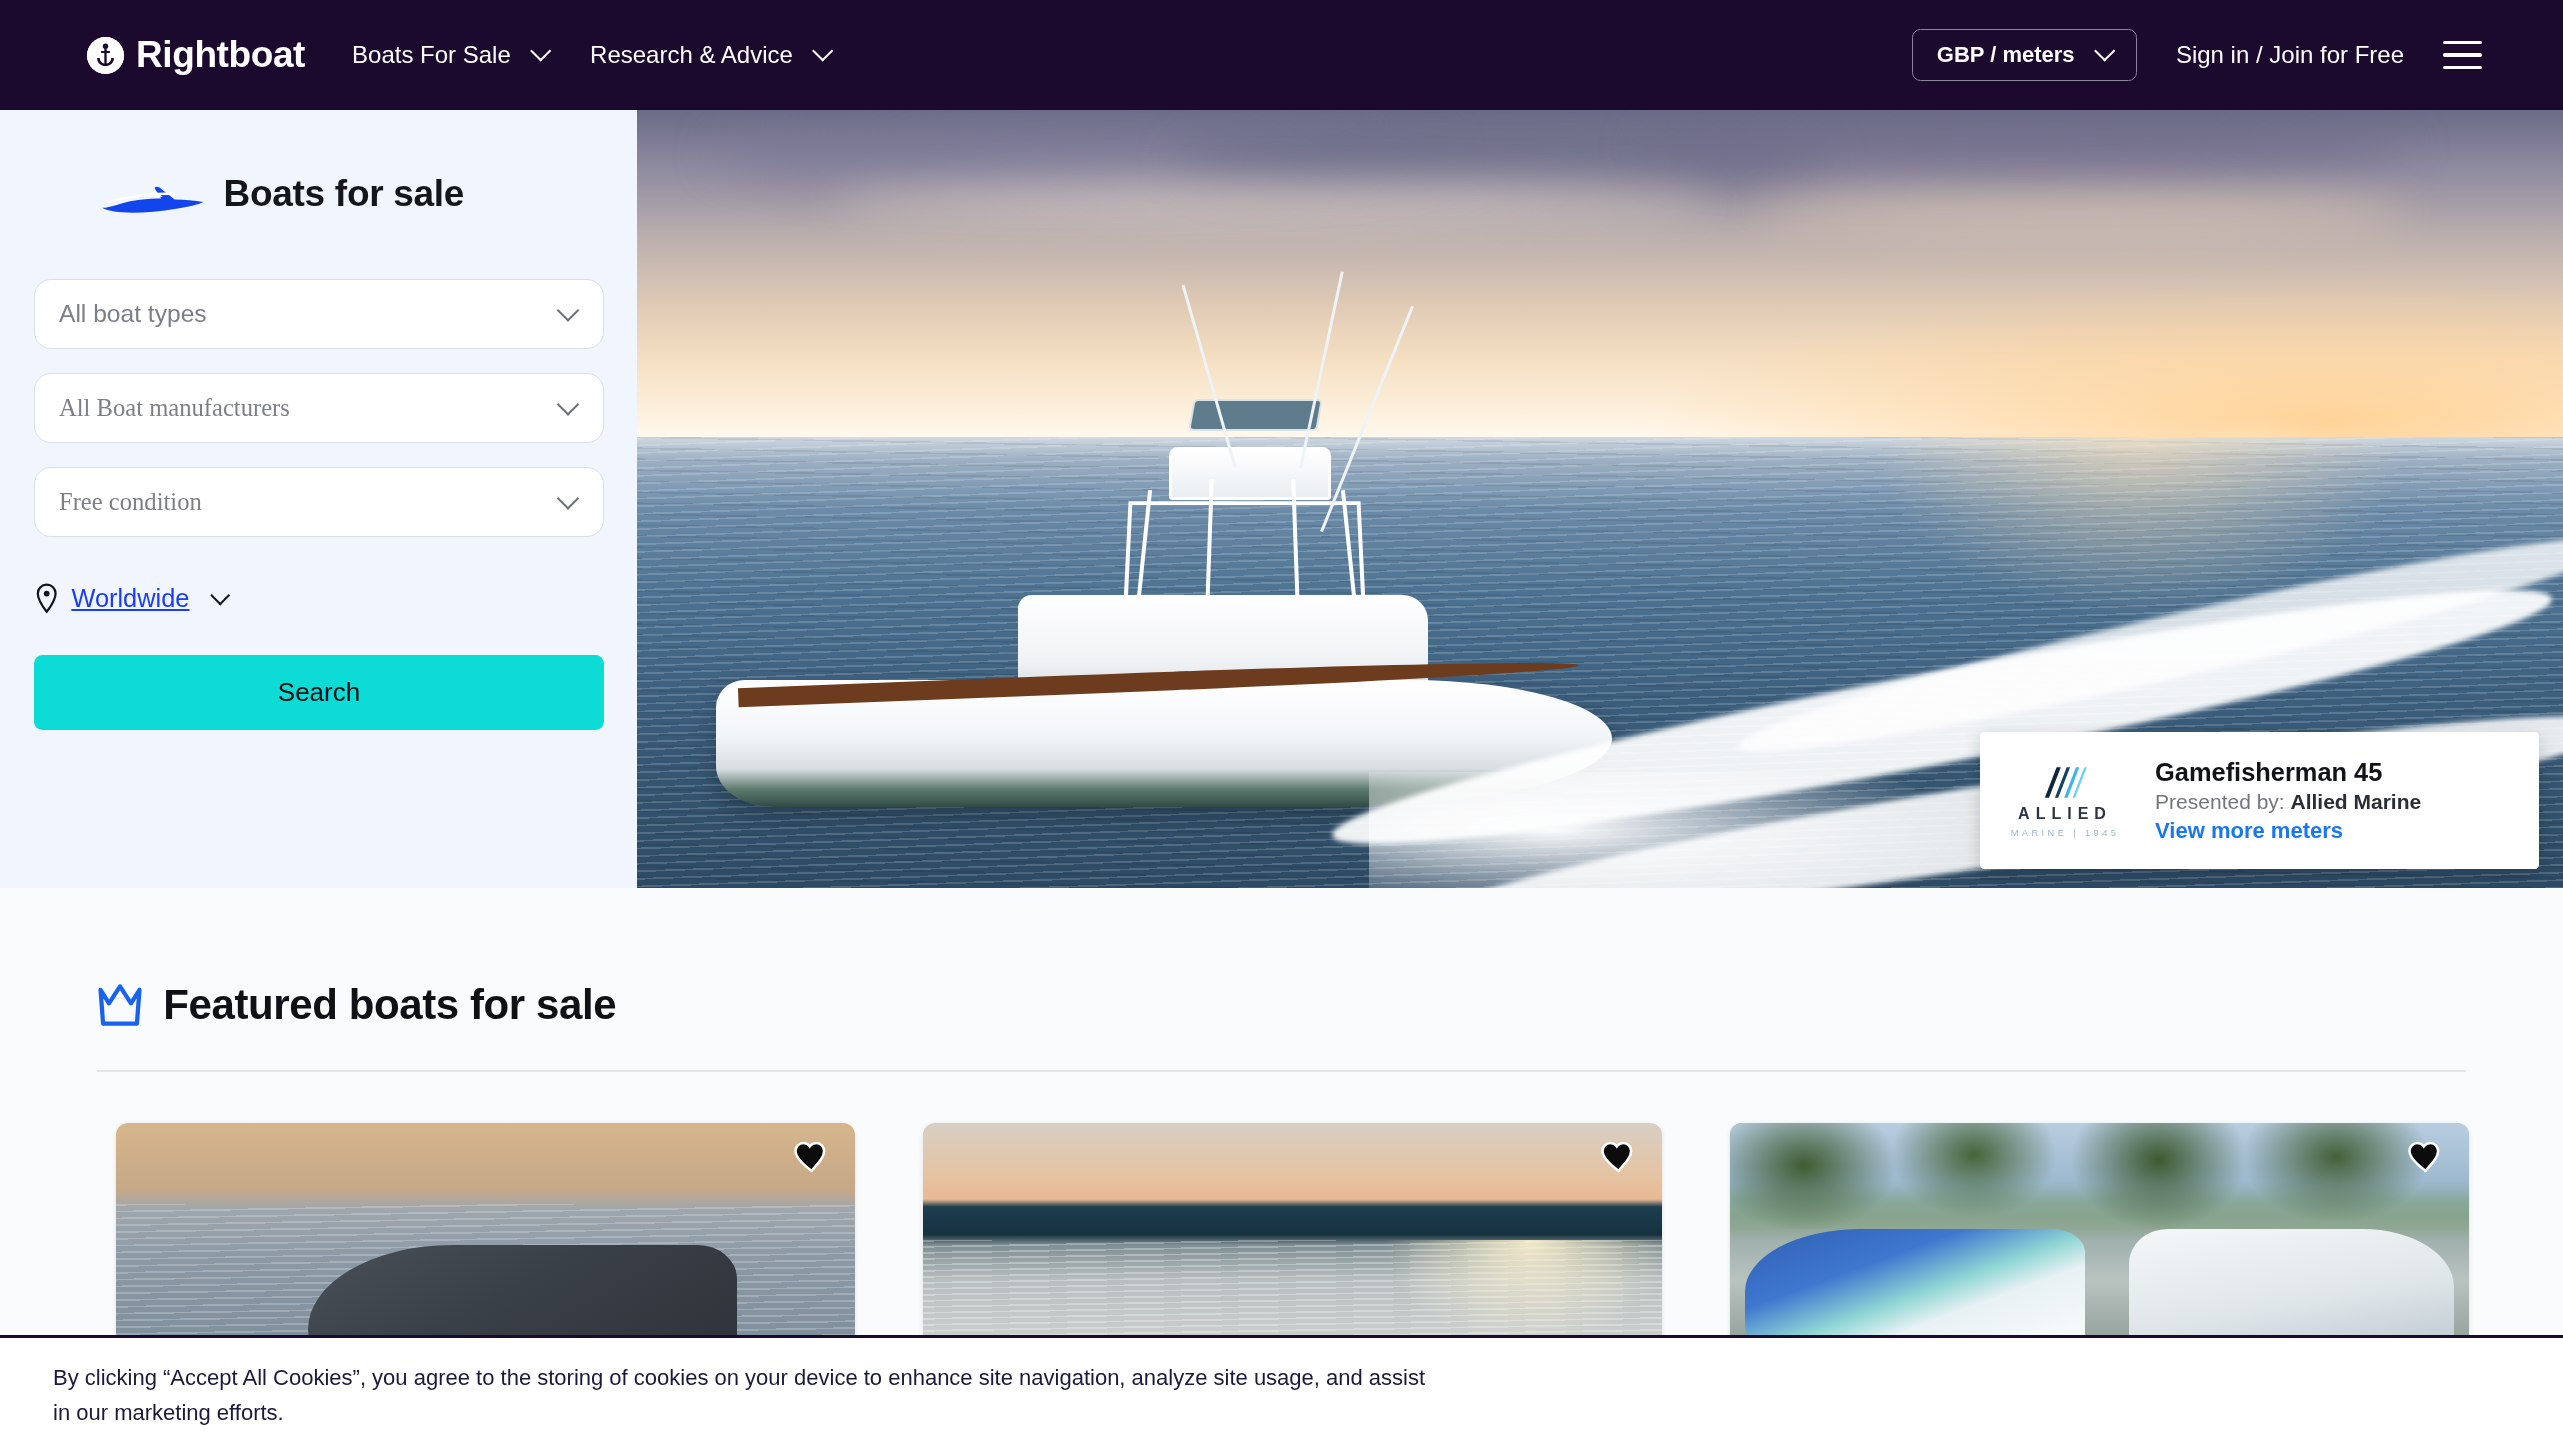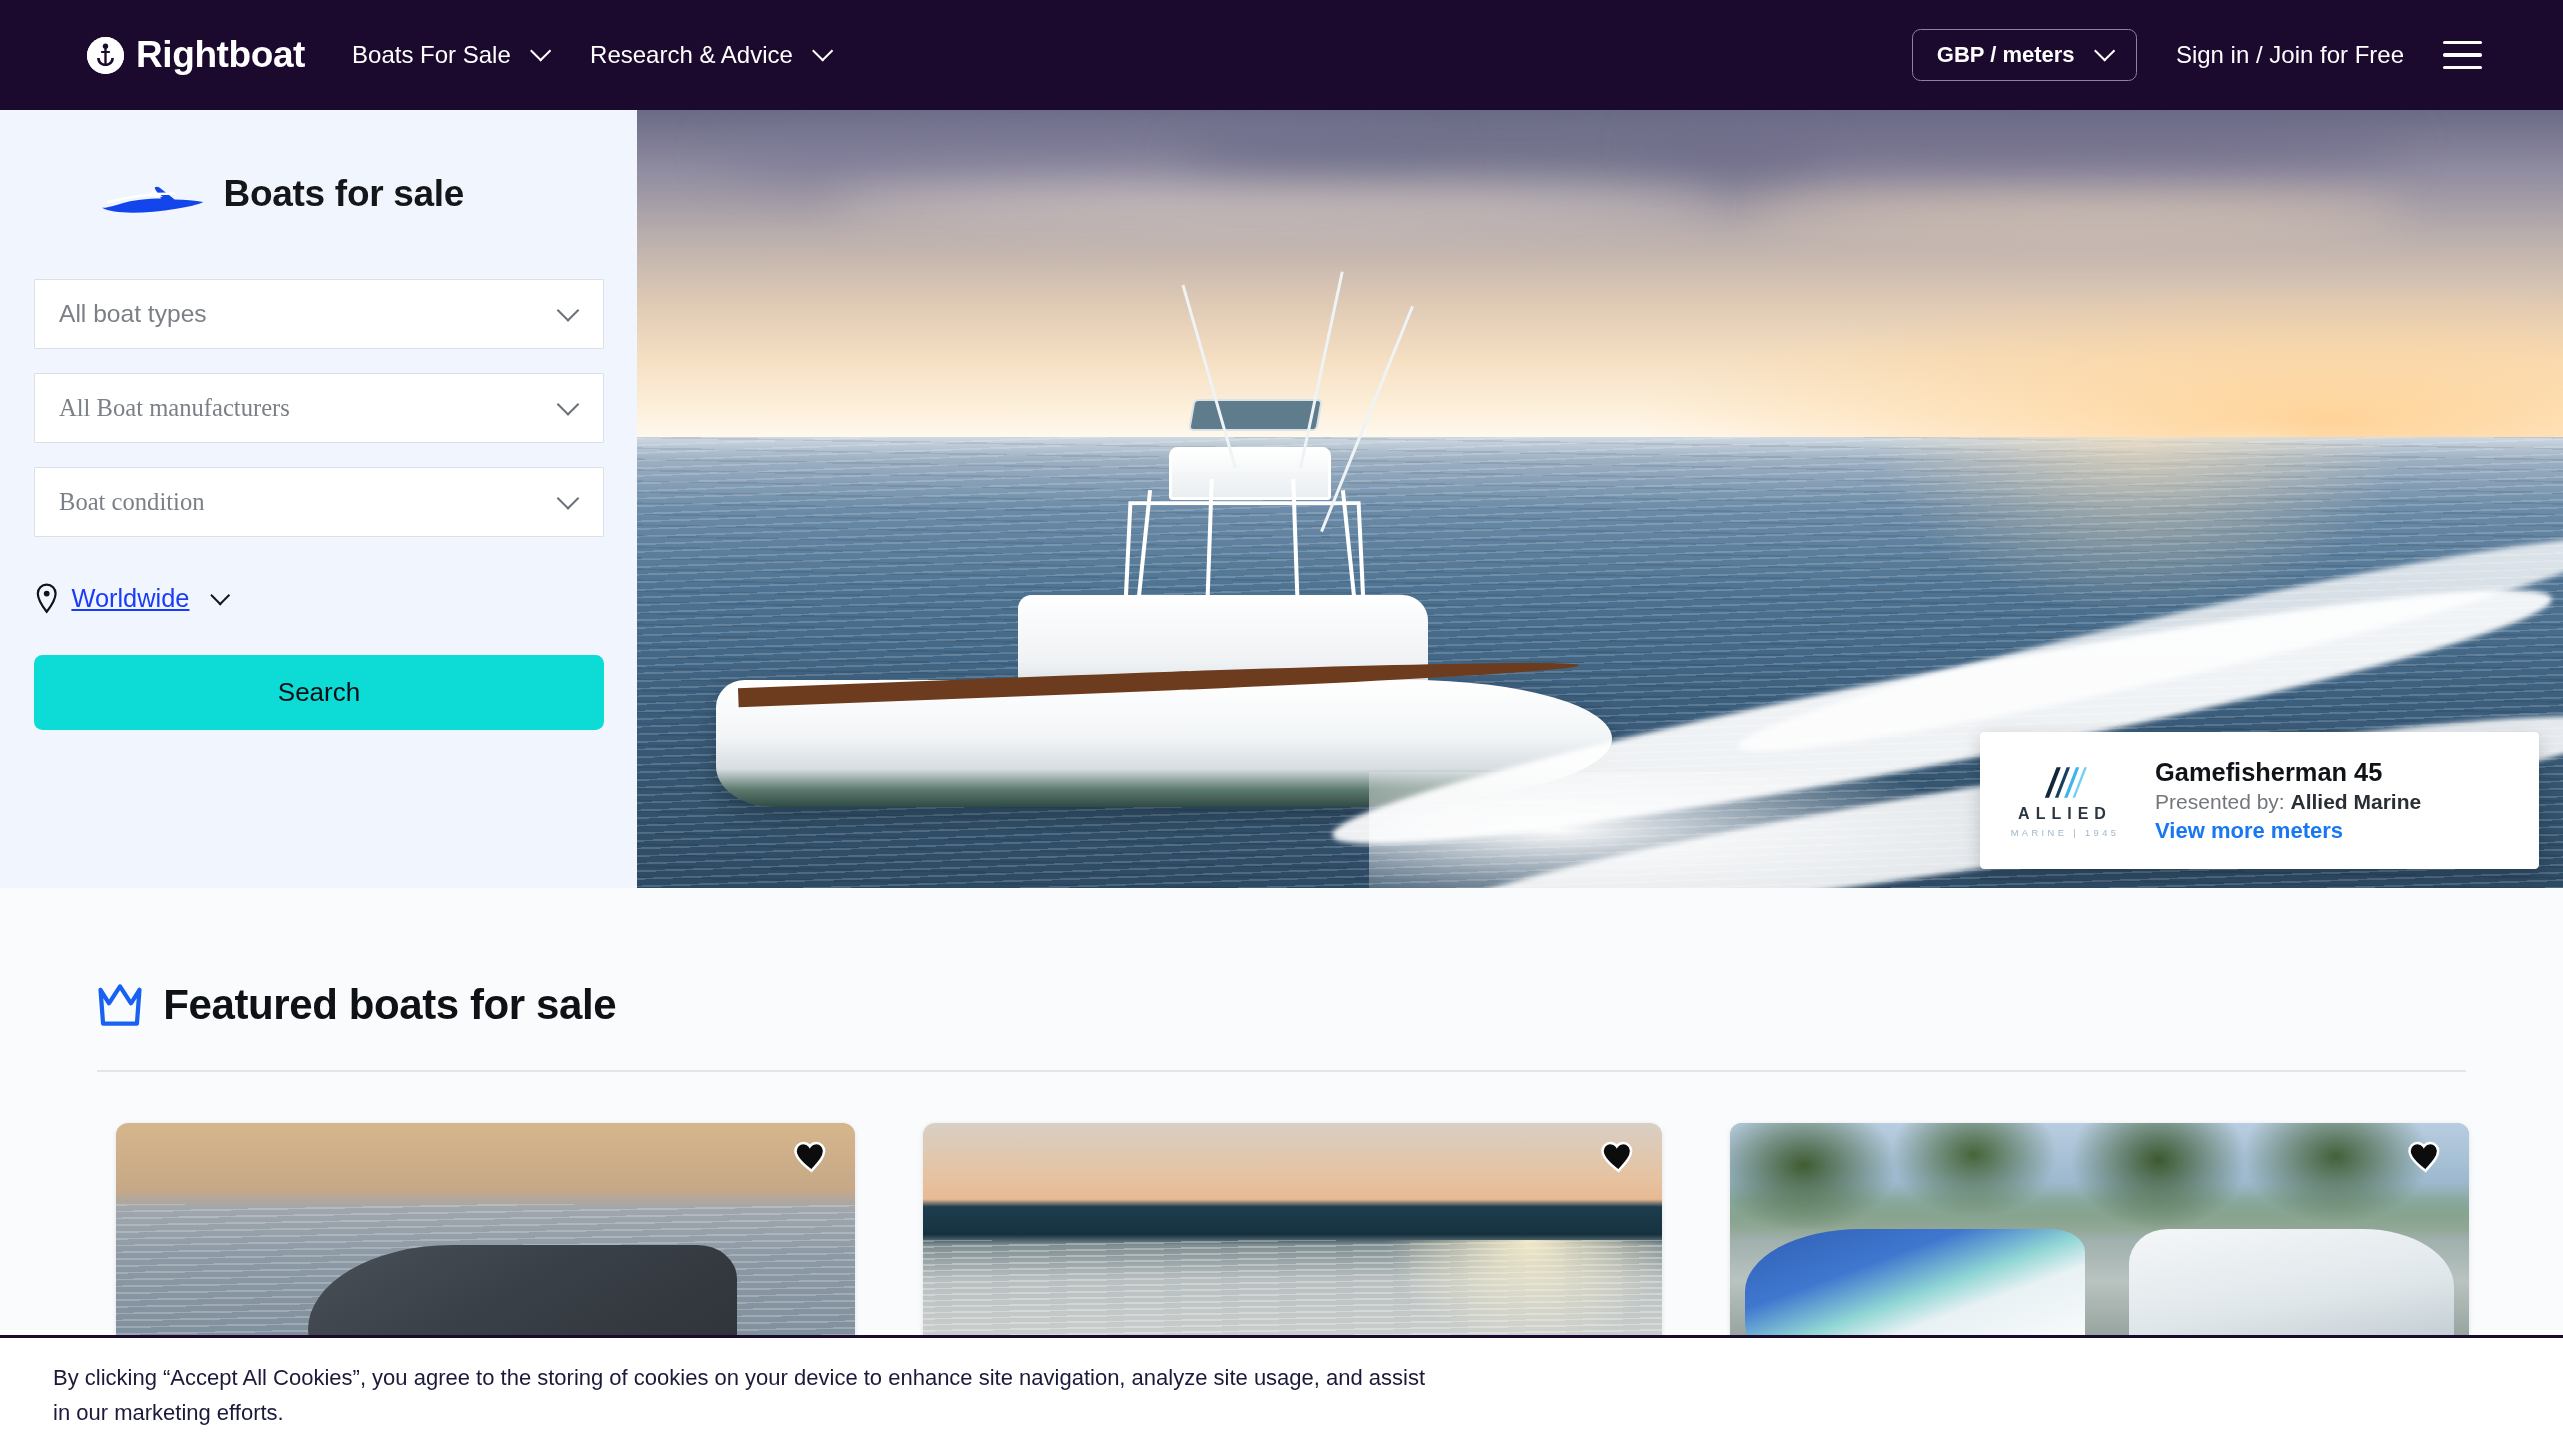--- a/index.html
+++ b/index.html
@@ -61,21 +61,21 @@
     background: #f1f5fd;
   }
   .panel-head {
     display: flex; align-items: center; gap: 18.6px;
     margin: 59px 0 0 97px;
   }
   .boat-glyph { width: 108px; height: 49px; flex: 0 0 auto; }
   .panel-title { font-size: 37px; font-weight: 700; color: #14161a; letter-spacing: -0.3px; }
   .select-box {
     margin: 0 0 0 34px; width: 570px; height: 70px;
-    background: #ffffff; border: 1.3px solid #dcdfe6; border-radius: 1px;
+    background: #ffffff; border: 1.3px solid #dcdfe6; border-radius: 17px;
     display: flex; align-items: center; justify-content: space-between;
     padding: 0 27px 0 24px; cursor: pointer;
   }
   .select-box + .select-box { margin-top: 24px; font-family: Liberation Serif, serif; }
   .select-label { font-size: 24.6px; color: #7b7f87; }
   .sel-chev {
     width: 16px; height: 16px; border-right: 2.5px solid #6d7179;
     border-bottom: 2.5px solid #6d7179; transform: rotate(45deg) translate(-2.5px,-2.5px);
   }
   .loc-row {
@@ -381,21 +381,21 @@
 
       <div class="select-box" style="margin-top:61px;">
         <span class="select-label">All boat types</span>
         <i class="sel-chev"></i>
       </div>
       <div class="select-box">
         <span class="select-label">All Boat manufacturers</span>
         <i class="sel-chev"></i>
       </div>
       <div class="select-box">
-        <span class="select-label">Boat condition</span>
+        <span class="select-label">Free condition</span>
         <i class="sel-chev"></i>
       </div>
 
       <div class="loc-row">
         <span class="pin-icon">
           <svg viewBox="0 0 30 36" width="25.4" height="30.5">
             <path d="M15 2C9 2 4.5 6.6 4.5 12.4 4.5 20.5 15 34 15 34s10.5-13.5 10.5-21.6C25.5 6.6 21 2 15 2z" fill="none" stroke="#101419" stroke-width="2.6"></path>
             <circle cx="15" cy="12.4" r="3.4" fill="#101419"></circle>
           </svg>
         </span>

